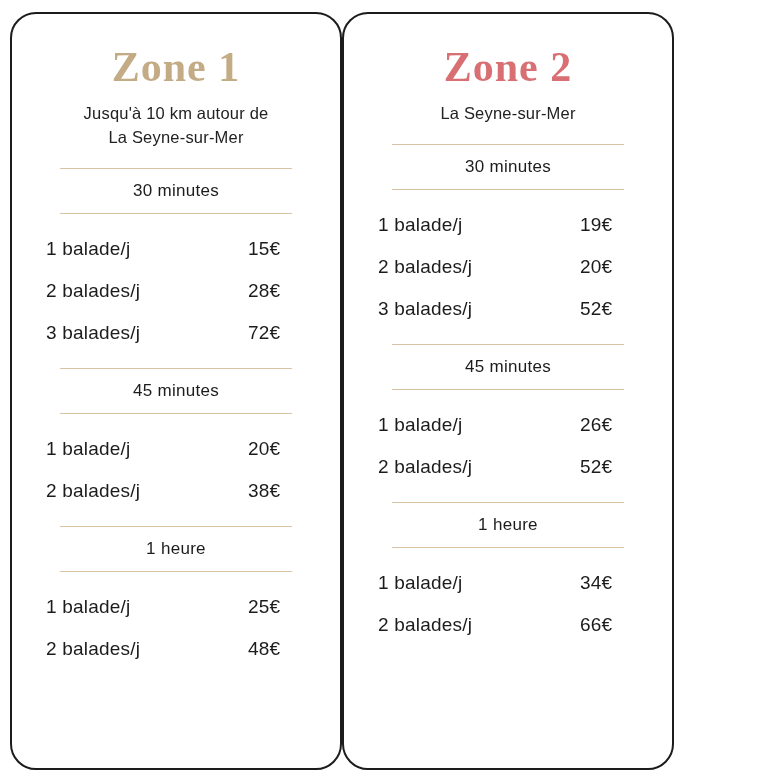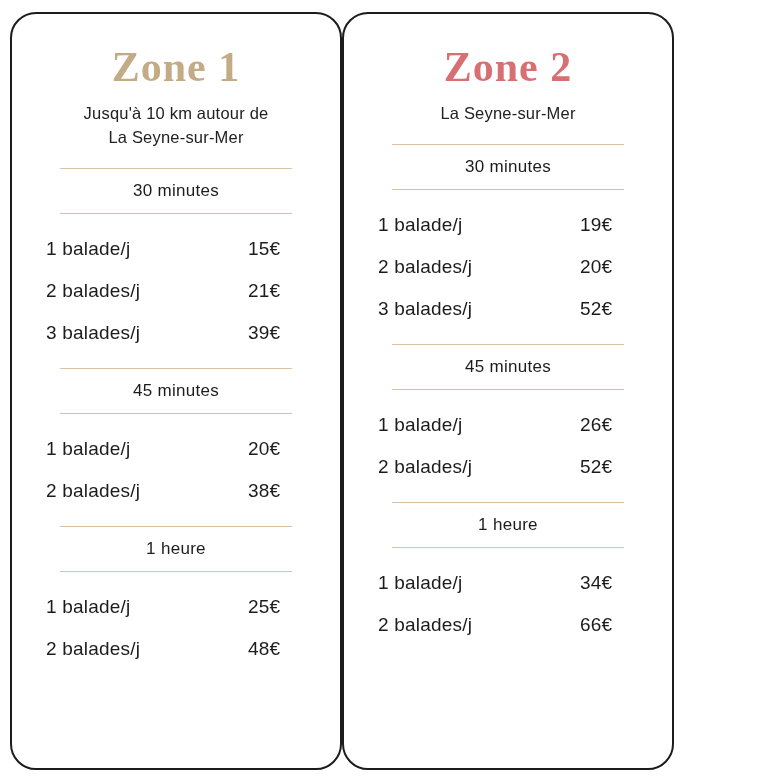--- a/index.html
+++ b/index.html
@@ -108,25 +108,25 @@
       <div class="rule"></div>
       <div class="section-title">30 minutes</div>
       <div class="rule tight"></div>
       <div class="rows">
         <div class="row">
           <span>1 balade/j</span>
           <span class="price">15€</span>
         </div>
         <div class="row">
           <span>2 balades/j</span>
-          <span class="price">21€</span>
+          <span class="price">28€</span>
         </div>
         <div class="row">
           <span>3 balades/j</span>
-          <span class="price">39€</span>
+          <span class="price">72€</span>
         </div>
       </div>
     </div>
 
     <div class="section">
       <div class="rule"></div>
       <div class="section-title">45 minutes</div>
       <div class="rule tight"></div>
       <div class="rows">
         <div class="row">

